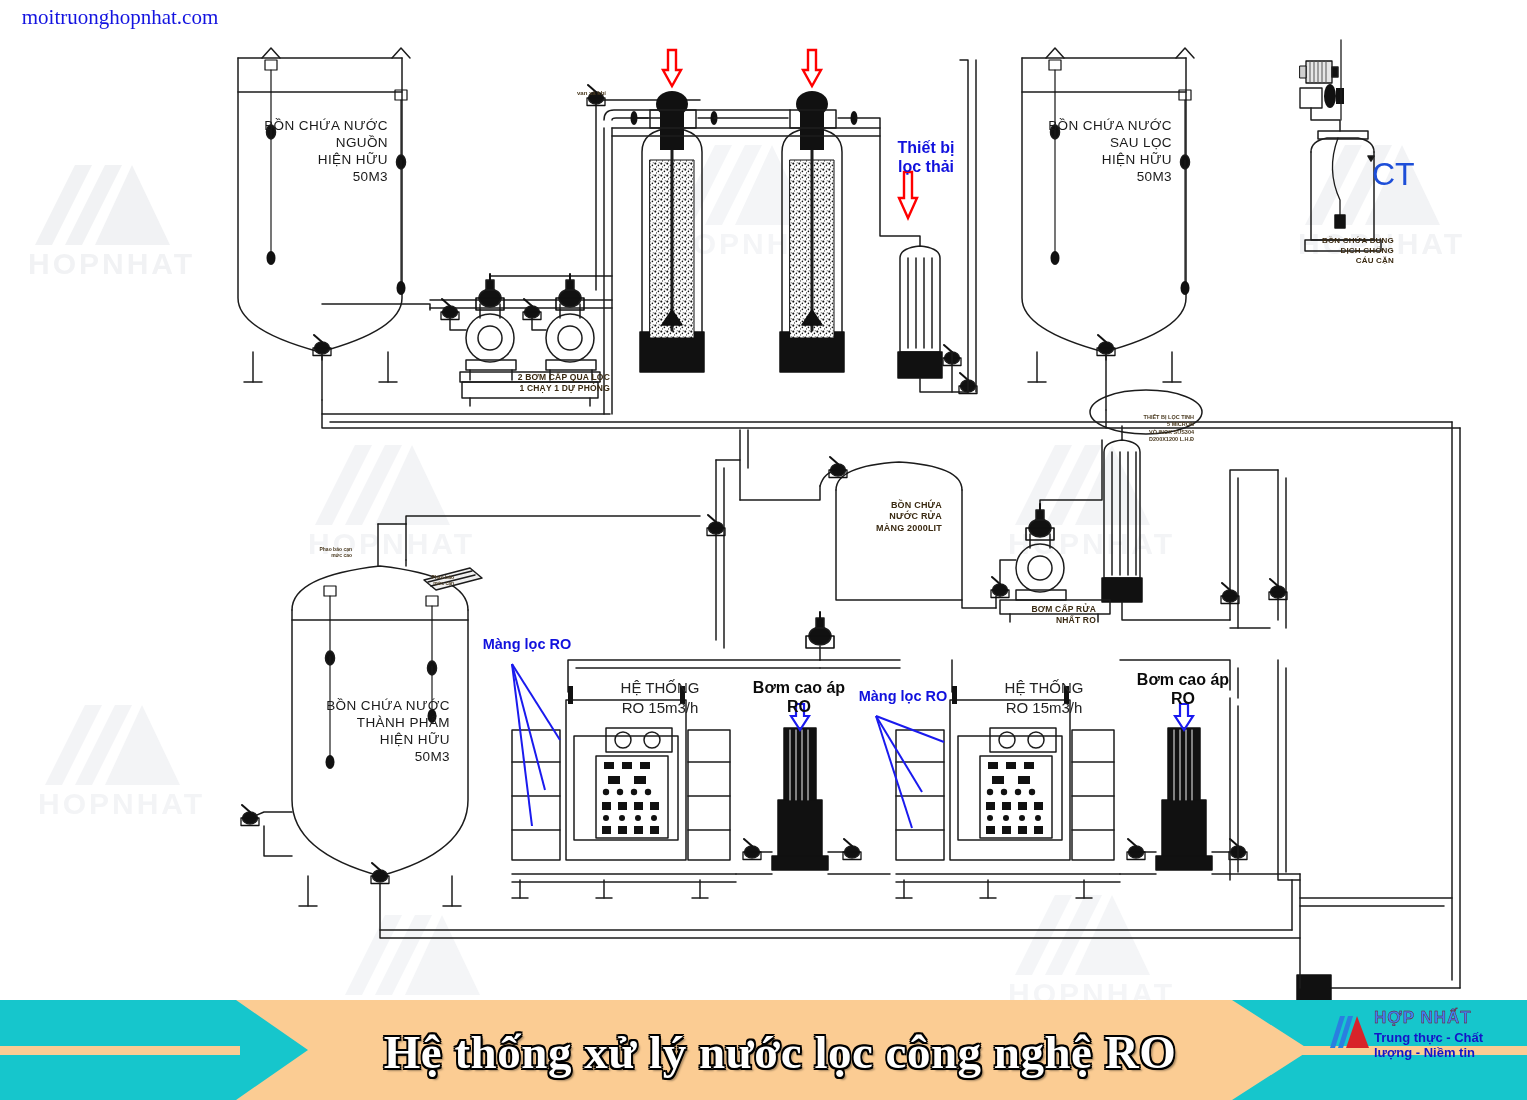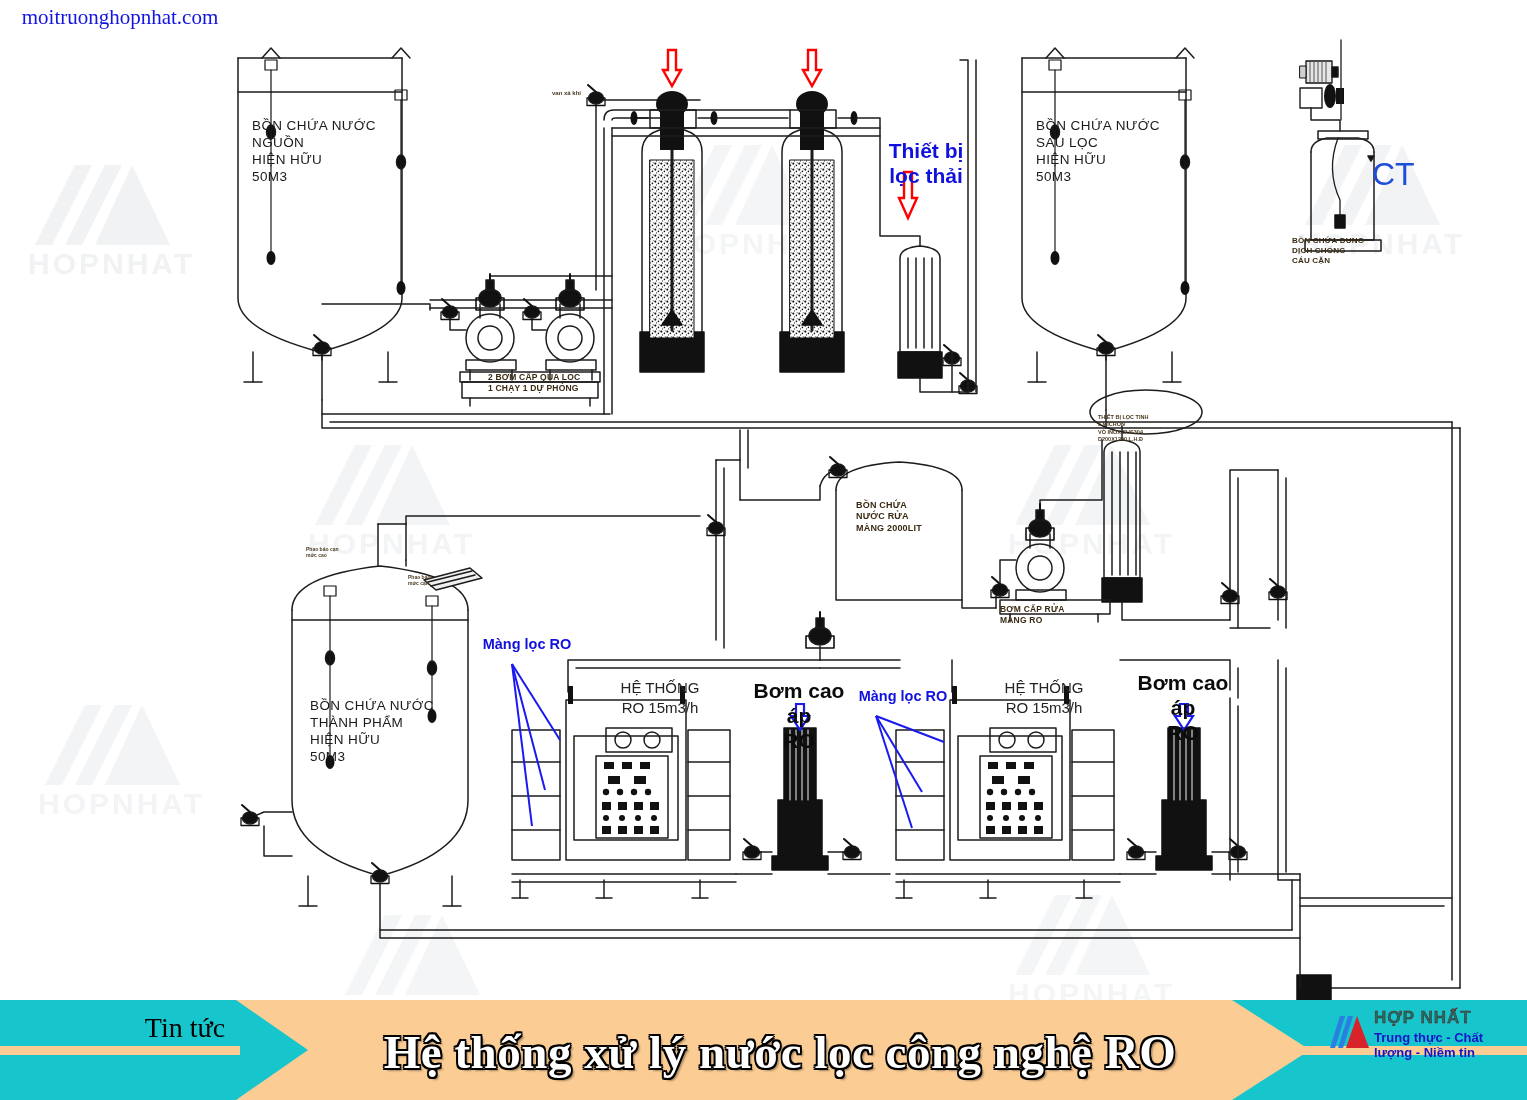--- a/index.html
+++ b/index.html
@@ -17,27 +17,27 @@
   .wm { position:absolute; pointer-events:none; user-select:none;
         color:#f2f3f5; font-weight:bold; letter-spacing:2px;
         font-family:"Liberation Sans", sans-serif; }
   .wm svg { display:block; }
 
   
   #canvas { position:absolute; left:0; top:0; width:1527px; height:1000px; }
 
   
   .lbl { position:absolute; font-family:"Liberation Sans", sans-serif;
-         color:#1a1a1a; text-align:left; line-height:1.25;
+         color:#1a1a1a; text-align:right; line-height:1.25;
          white-space:pre-line; pointer-events:none; }
   .lbl.tank { font-size:13.5px; letter-spacing:.4px; }
   .lbl.tiny { font-size:7px; color:#3a2a12; letter-spacing:.2px; font-weight:bold;}
   .lbl.micro { font-size:5px; color:#4a3a20; letter-spacing:0; font-weight:bold;}
   .lbl.sys  { font-size:15px; color:#232323; text-align:center; line-height:1.3; }
-  .ann { position:absolute; color:#1111dd; font-size:21px; font-weight:bold;
+  .ann { position:absolute; color:#1111dd; font-size:16px; font-weight:bold;
          font-family:"Liberation Sans", sans-serif; text-align:center;
          line-height:1.2; white-space:pre-line; }
 
   
   #banner { position:absolute; left:0; top:1000px; width:1527px; height:100px; }
   .bandrow { position:absolute; left:0; width:1527px; height:50px; }
   #bandtop { top:0; }
   #bandbot { top:50px; }
   .teal { background:#16c6cc; }
   .bannertxt { position:absolute; font-family:"Liberation Serif", serif; }
@@ -52,21 +52,21 @@
               text-align:center; font-family:"Liberation Serif", serif;
               font-weight:bold; font-size:47px; color:#ffffff;
               line-height:88px; letter-spacing:.5px;
               text-shadow:
                 -1.6px -1.6px 0 #000, 1.6px -1.6px 0 #000,
                 -1.6px  1.6px 0 #000, 1.6px  1.6px 0 #000,
                  0 -1.8px 0 #000, 0 1.8px 0 #000,
                 -1.8px 0 0 #000, 1.8px 0 0 #000,
                  3px 3px 2px rgba(0,0,0,.35); }
   #logo { position:absolute; left:1326px; top:1006px; width:186px; height:48px; }
-  #logo .lg-name { position:absolute; left:48px; top:2px; color:#0f766e;
+  #logo .lg-name { position:absolute; left:48px; top:2px; color:#3b82f6;
                    font-size:17px; font-weight:bold; letter-spacing:1px;
                    font-family:"Liberation Sans", sans-serif;
                    -webkit-text-stroke:.4px #8b0000; }
   #logo .lg-tag { position:absolute; left:48px; top:24px; color:#1414c8;
                   font-size:13px; font-weight:bold;
                   font-family:Liberation Sans, sans-serif; }
 </style>
 </head>
 <body>
 
@@ -669,21 +669,21 @@
 DỊCH CHỐNG
 CÁU CẶN</div>
 
   <div style="position:absolute; left:1372px; top:156px; width:52px; text-align:left;
               font-size:32px; color:#1d4ed8; font-family:'Liberation Sans',sans-serif;">CT</div>
 
   <div class="lbl tiny" style="left:488px; top:372px; width:122px; font-size:8.5px;">2 BƠM CẤP QUA LỌC
 1 CHẠY 1 DỰ PHÒNG</div>
 
   <div class="lbl tiny" style="left:1000px; top:604px; width:96px; font-size:8.5px;">BƠM CẤP RỬA
-MÀNG RO</div>
+NHẤT RO</div>
 
   <div class="lbl micro" style="left:1098px; top:414px; width:96px; font-size:5.5px; line-height:1.35;">THIẾT BỊ LỌC TINH
 5 MICRON
 VỎ INOX SUS304
 D200X1200 L.H.Đ</div>
 
   <div class="lbl sys" style="left:604px; top:678px; width:112px;">HỆ THỐNG
 RO 15m3/h</div>
 
   <div class="lbl sys" style="left:988px; top:678px; width:112px;">HỆ THỐNG
@@ -712,21 +712,20 @@
     <div class="bandrow teal" id="bandtop"></div>
     <div class="bandrow teal" id="bandbot"></div>
 
     <svg style="position:absolute; left:0; top:0;" width="1527" height="100">
       <polygon points="236,0 1310,0 1310,50 1527,50 1527,0" fill="none"></polygon>
       <polygon points="236,0 1232,0 1310,50 1232,100 236,100 308,50" fill="#fbcc93"></polygon>
       <rect x="0" y="46" width="240" height="9" fill="#fbcc93"></rect>
       <rect x="1300" y="46" width="227" height="9" fill="#fbcc93"></rect>
     </svg>
 
-    <div class="bannertxt" id="tin-tuc">Tin tức</div>
   </div>
 
   <div id="headline">Hệ thống xử lý nước lọc công nghệ RO</div>
 
   <div id="site">moitruonghopnhat.com</div>
 
   <div id="logo">
     <svg width="44" height="44" viewBox="0 0 44 44" style="position:absolute; left:0; top:2px;">
       <g fill="#2a7fe0">
         <path d="M4 40 L14 8 L19 8 L9 40 Z"></path>

